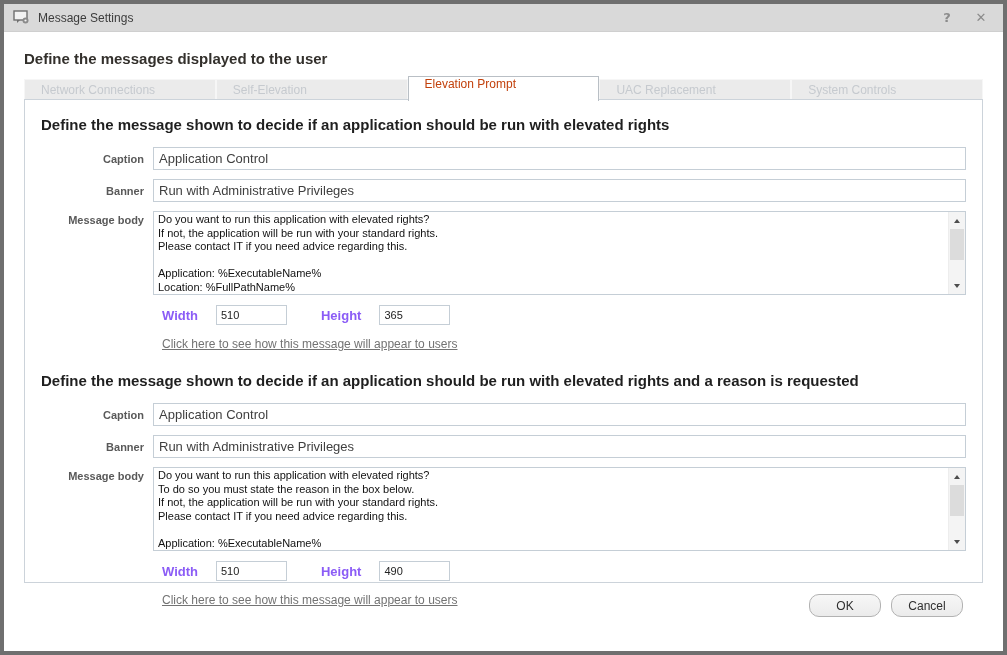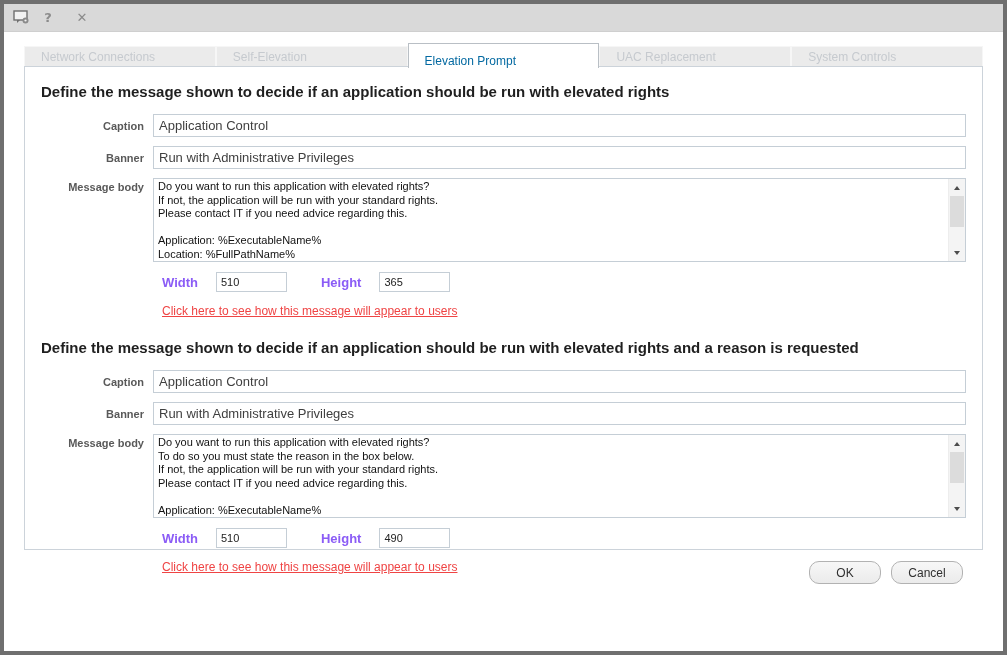--- a/index.html
+++ b/index.html
@@ -45,25 +45,25 @@
     border-bottom: none;
     color: #c6cacf;
     font-size: 12px;
     padding: 3px 0 0 16px;
     white-space: nowrap; overflow: hidden;
     cursor: default;
   }
   .tab-row2 .tab { border-top: 1px solid #f6f6f6; }
   .tab.active {
     background: #fff;
-    color: #0369a1;
+    color: #c2410c;
     border: 1px solid #b9bfc5;
     border-bottom: none;
     position: relative; z-index: 3;
-    margin-top: -3px; padding-top: 10px;
+    margin-top: -3px; padding-top: 0;
     height: 25px;
   }
 
   
   .panel {
     border: 1px solid #ccd3da;
     margin-top: -1px;
     position: relative; z-index: 1;
     background: #fff;
     padding: 12px 16px 12px 16px;
@@ -116,21 +116,21 @@
   .dim-input {
     width: 71px; height: 20px; margin-left: 18px;
     border: 1px solid #c5ced6;
     font-family: "Liberation Sans", sans-serif;
     font-size: 11px; color: #222; padding: 0 4px; outline: none;
   }
   .dim-gap { margin-left: 34px; }
 
   .preview-link {
     display: inline-block; margin: 12px 0 0 121px;
-    font-size: 12px; color: #ef4444; text-decoration: underline; cursor: pointer;
+    font-size: 12px; color: #737373; text-decoration: underline; cursor: pointer;
   }
 
   
   .footer {
     display: flex; justify-content: flex-end; gap: 10px;
     padding: 11px 20px 0 0;
   }
   .btn {
     width: 72px; height: 23px;
     background: linear-gradient(#f7f7f7, #ebebeb);
@@ -147,25 +147,27 @@
 
   <div class="titlebar">
     <span class="title-icon">
       <svg width="17" height="15" viewBox="0 0 17 15">
         <rect x="1" y="1" width="13" height="9" fill="#f2f2f2" stroke="#6f6f6f" stroke-width="1.4"></rect>
         <path d="M4 10 L4 13 L7 10 Z" fill="#6f6f6f"></path>
         <circle cx="12.5" cy="10.5" r="3" fill="#8a8a8a"></circle>
         <circle cx="12.5" cy="10.5" r="1.1" fill="#f2f2f2"></circle>
       </svg>
     </span>
+    <span class="title-text">Message Settings</span>
     <span class="tb-btn help">?</span>
     <span class="tb-btn close">✕</span>
   </div>
 
   <div class="content">
+    <div class="page-heading">Define the messages displayed to the user</div>
 
     <div class="tab-strip">
       <div class="tab-row tab-row2">
         <div class="tab">Network Connections</div>
         <div class="tab">Self-Elevation</div>
         <div class="tab active">Elevation Prompt</div>
         <div class="tab">UAC Replacement</div>
         <div class="tab">System Controls</div>
       </div>
     </div>

